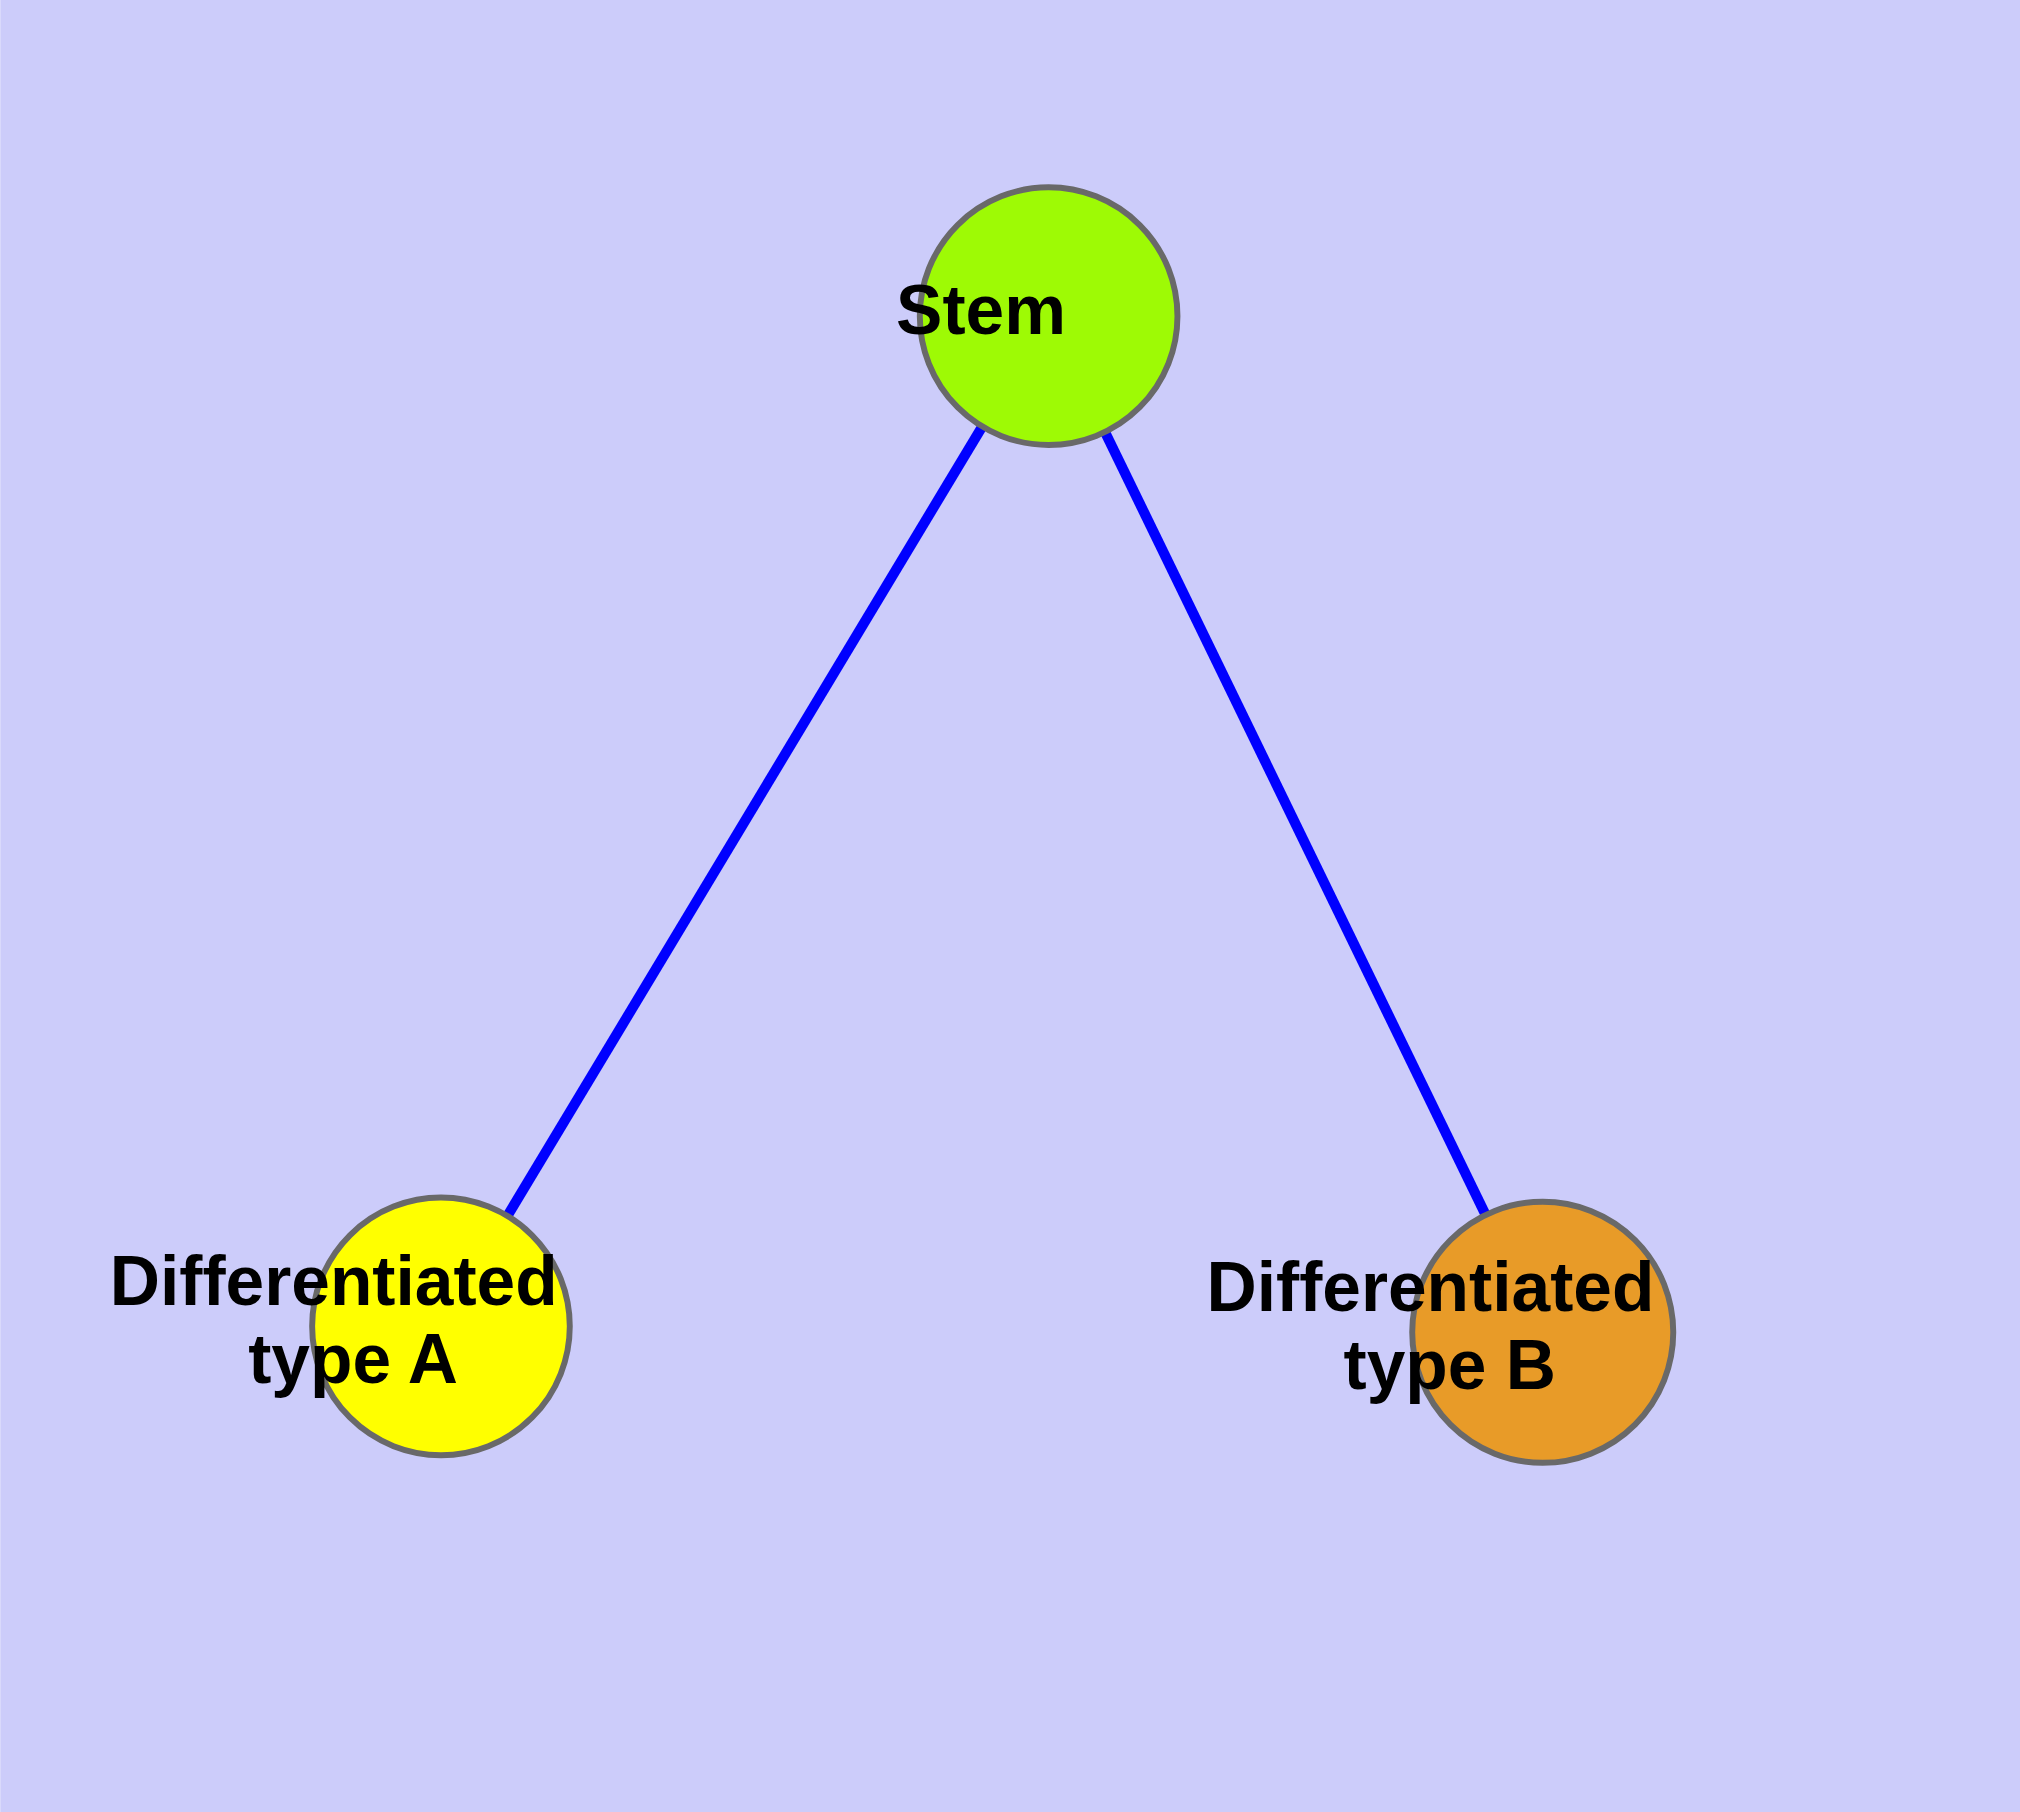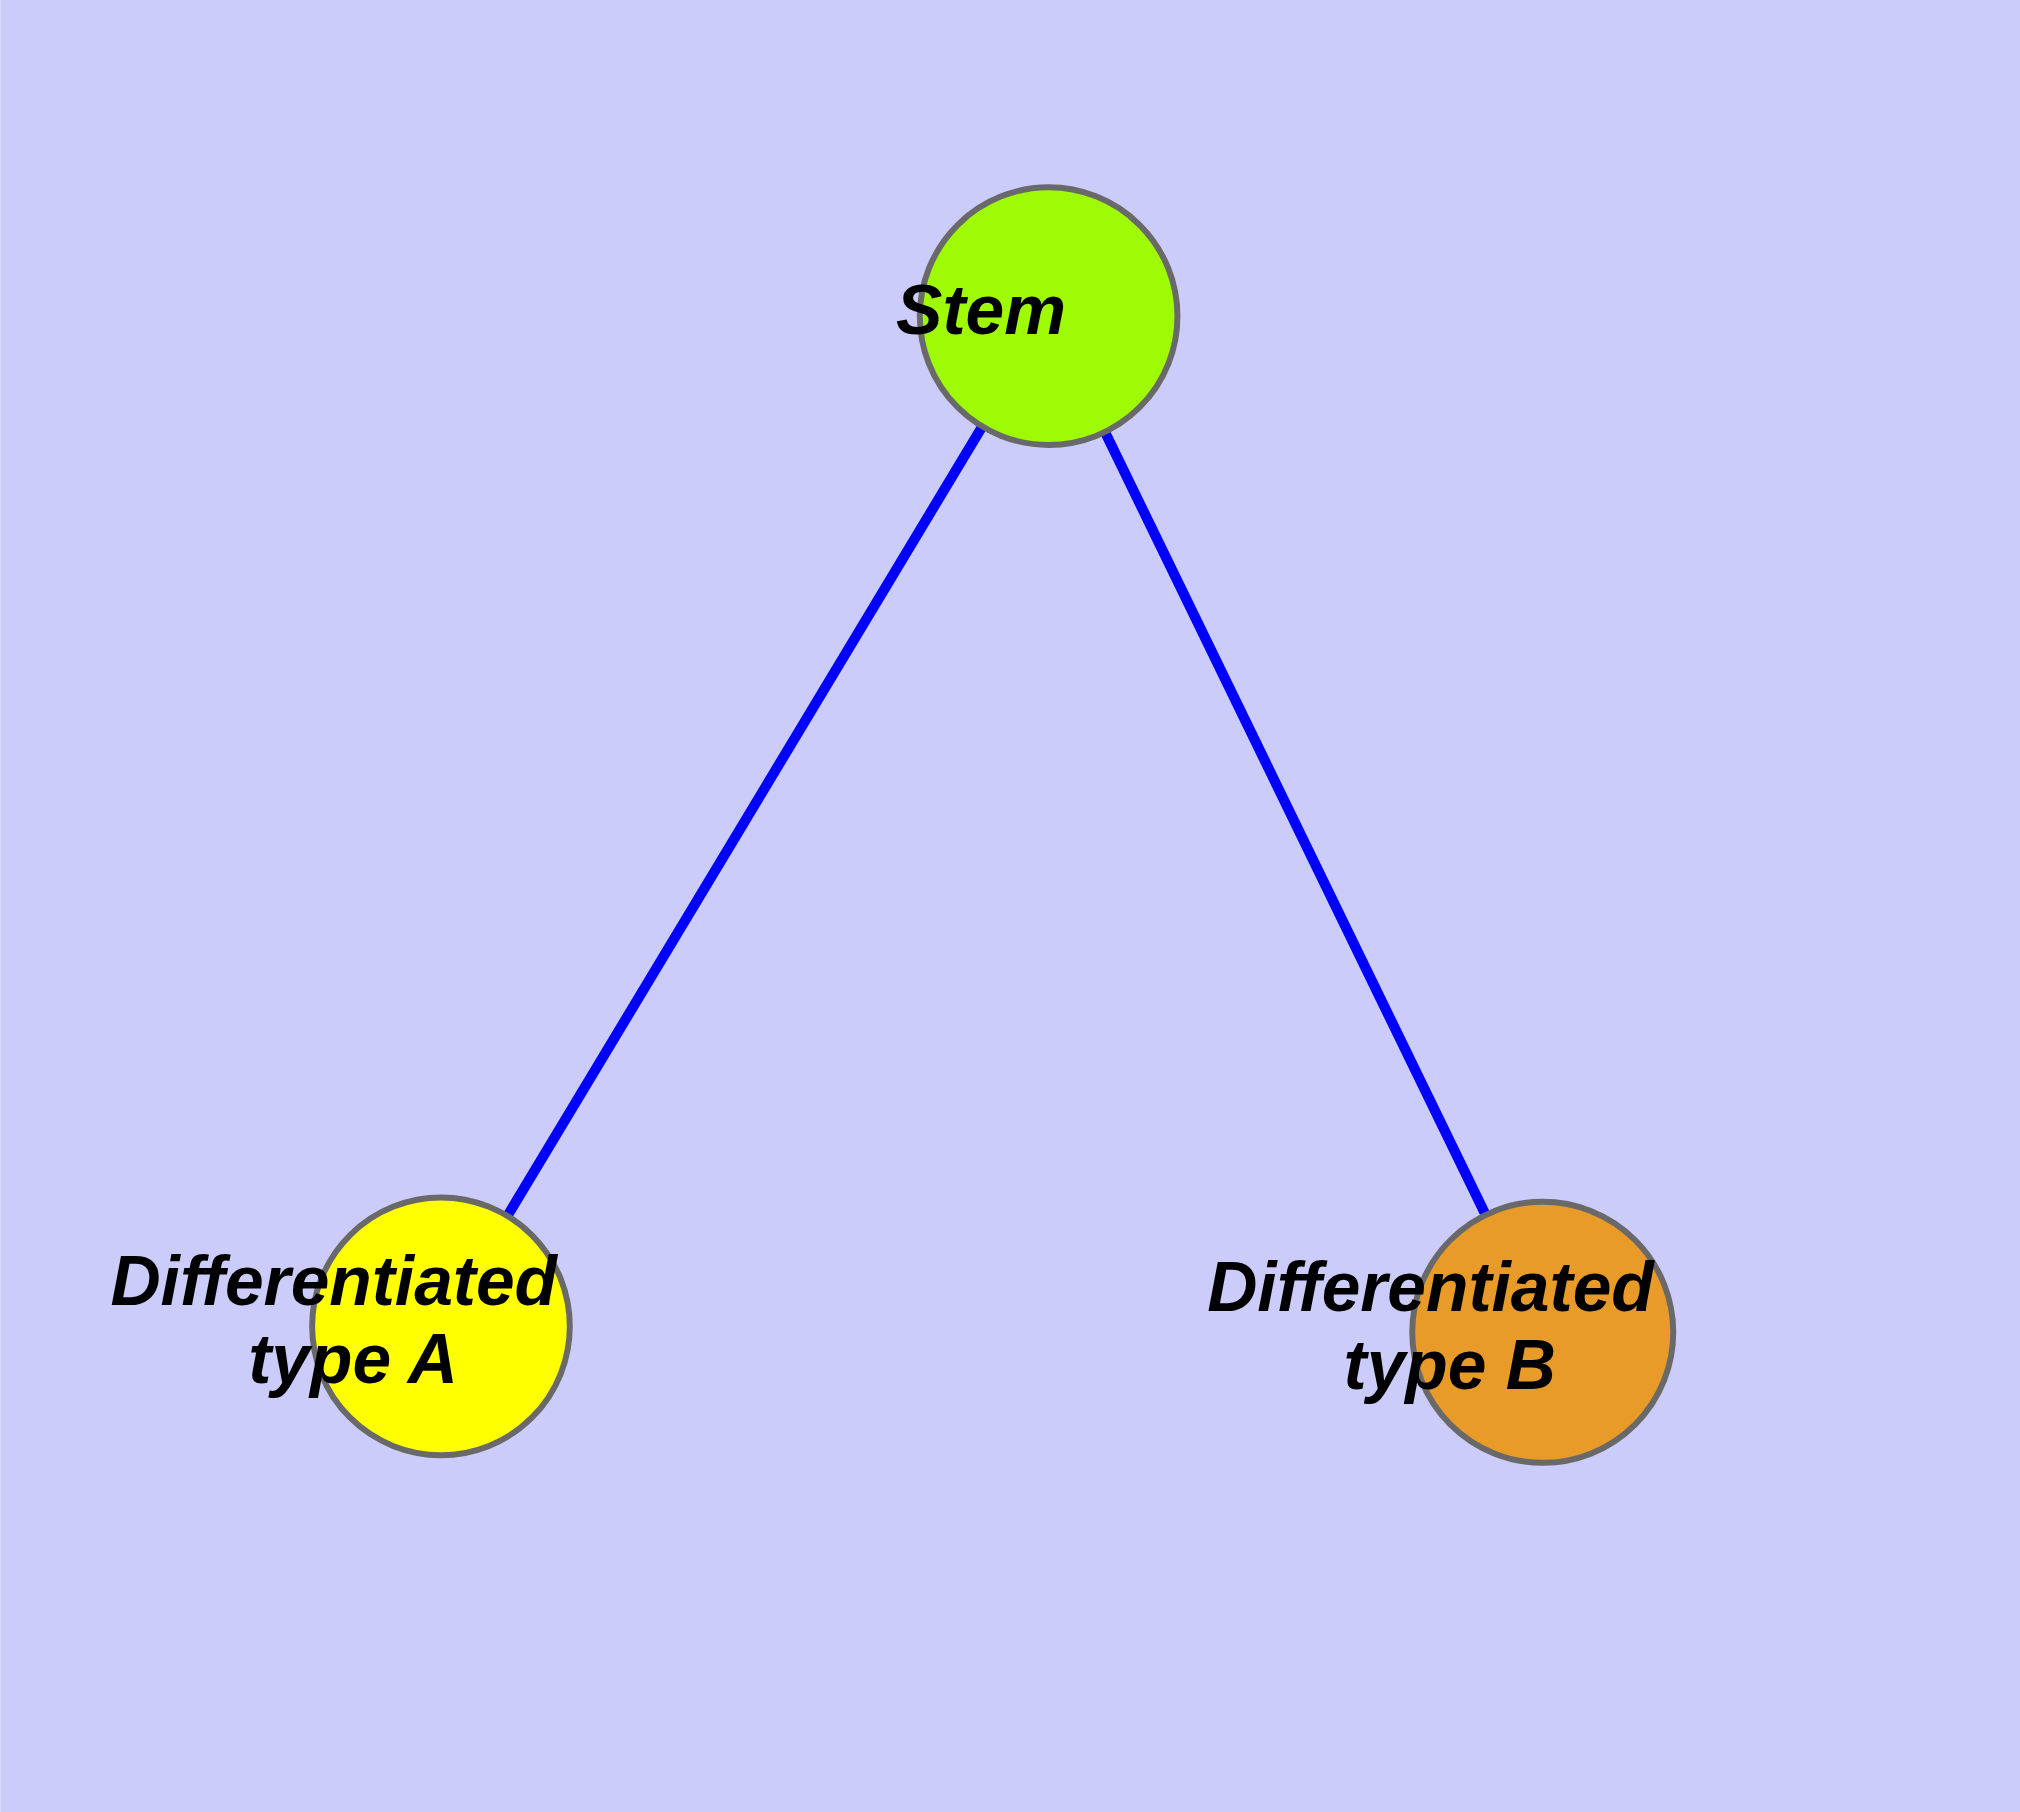--- a/index.html
+++ b/index.html
@@ -7,21 +7,20 @@
     margin: 0;
     padding: 0;
     background: #ffffff;
   }
   #canvas {
     position: relative;
     width: 2021px;
     height: 1812px;
     overflow: hidden;
     font-family: "Liberation Sans", "DejaVu Sans", sans-serif;
-    font-style: italic;
   }
   #graph-svg {
     position: absolute;
     top: 0;
     left: 0;
     width: 2021px;
     height: 1812px;
     display: block;
   }
   .node-label {

